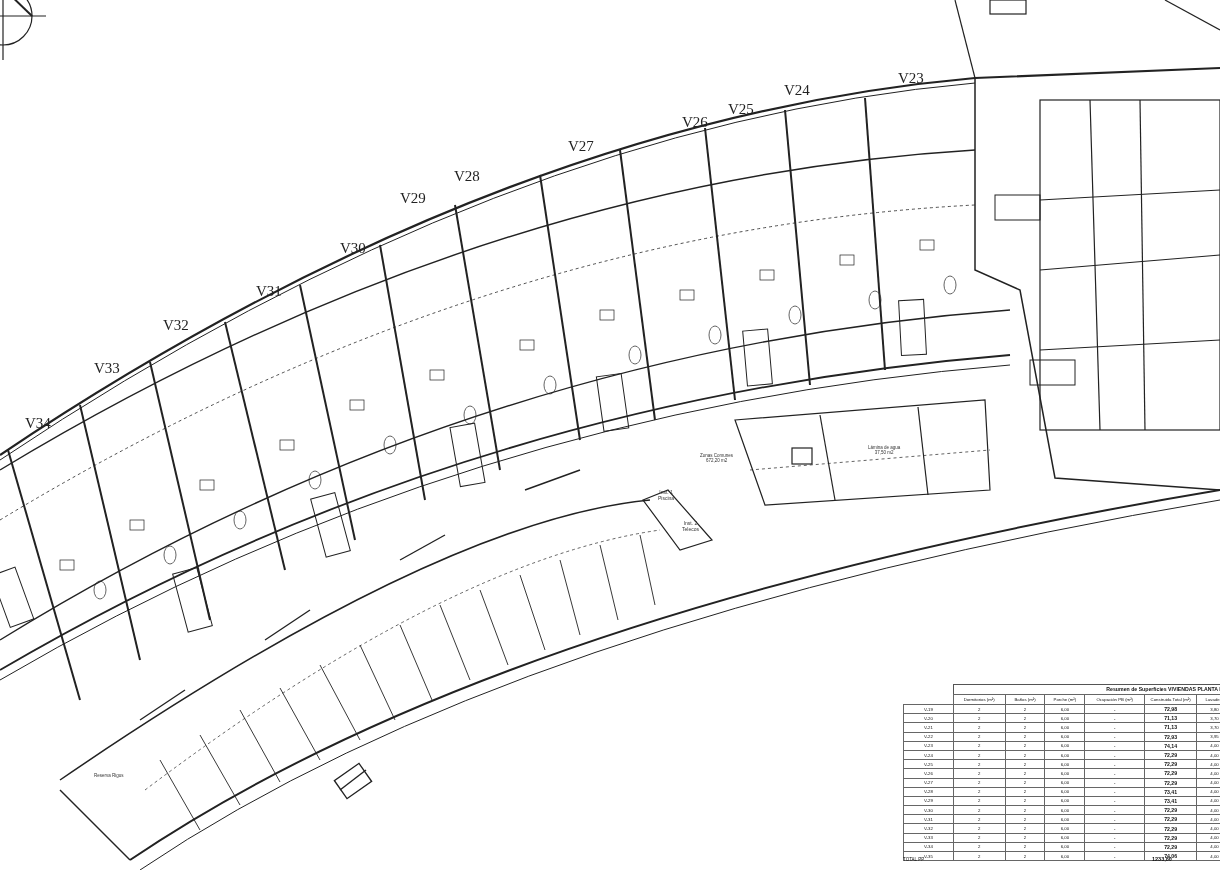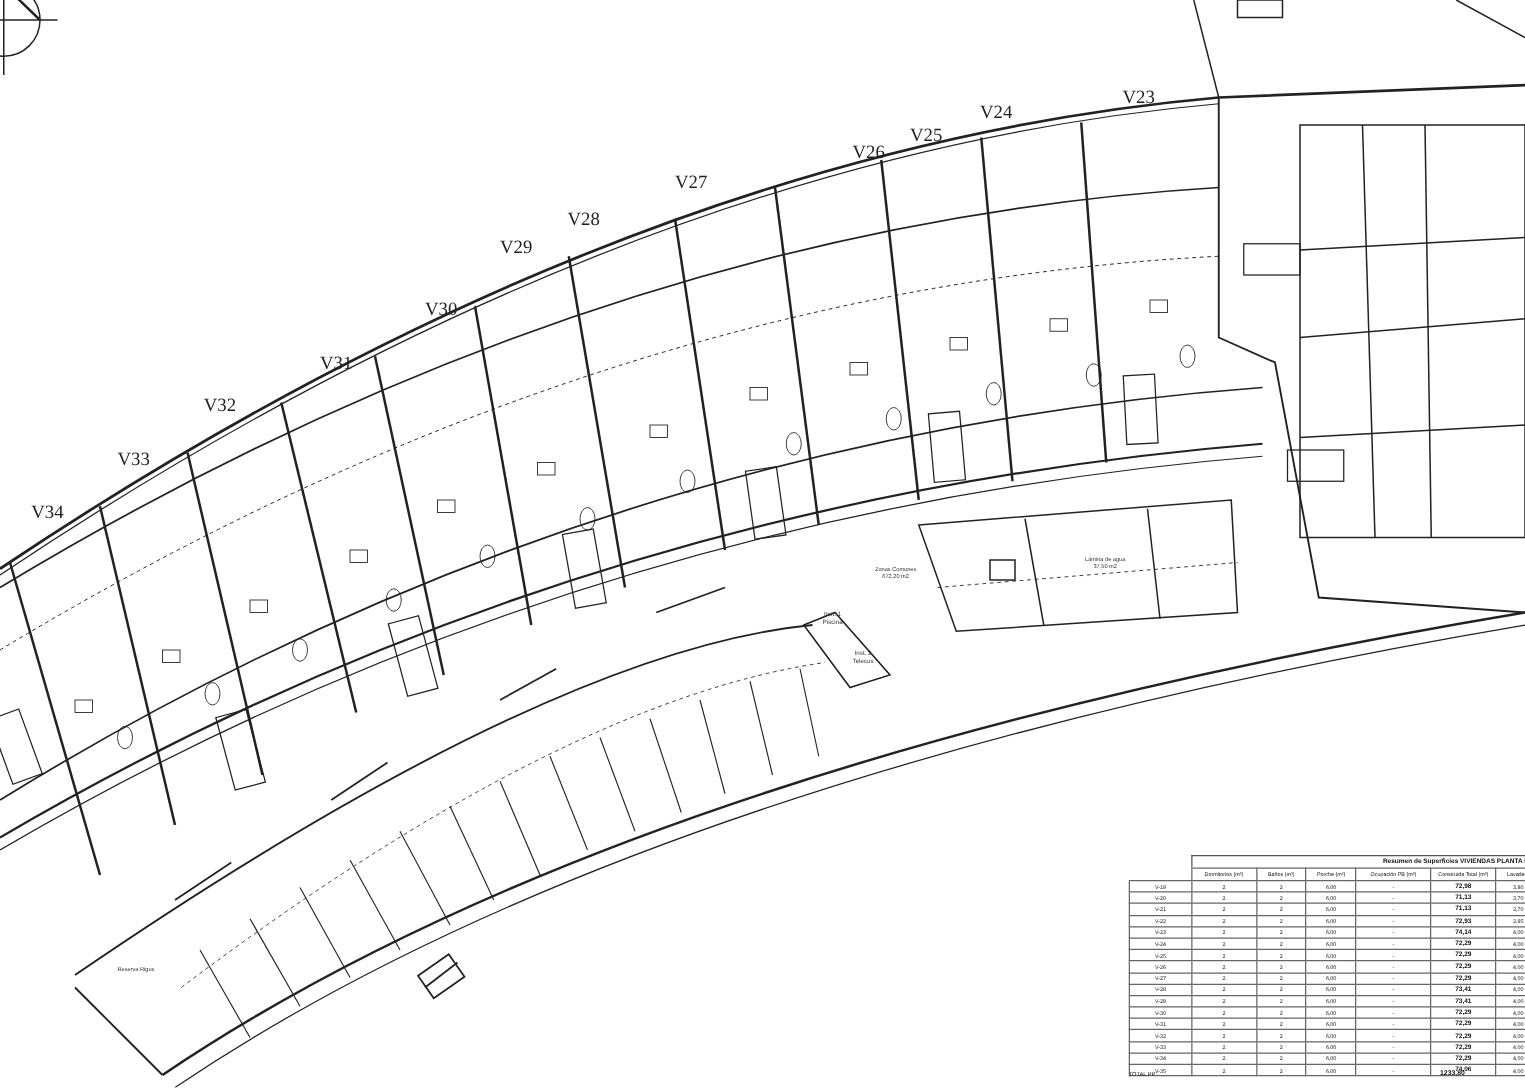--- a/index.html
+++ b/index.html
@@ -151,28 +151,28 @@
       <ellipse cx="875" cy="300" rx="6" ry="9"></ellipse>
         <ellipse cx="950" cy="285" rx="6" ry="9"></ellipse>
     </g>
   </g>
 </svg>
 
 <div class="unit-label" style="left:898px;top:70px">V23</div>
 <div class="unit-label" style="left:784px;top:82px">V24</div>
 <div class="unit-label" style="left:728px;top:101px">V25</div>
 <div class="unit-label" style="left:682px;top:114px">V26</div>
-<div class="unit-label" style="left:540px;top:138px">V27</div>
+<div class="unit-label" style="left:568px;top:138px">V27</div>
 <div class="unit-label" style="left:454px;top:168px">V28</div>
 <div class="unit-label" style="left:400px;top:190px">V29</div>
 <div class="unit-label" style="left:340px;top:240px">V30</div>
 <div class="unit-label" style="left:256px;top:283px">V31</div>
 <div class="unit-label" style="left:163px;top:317px">V32</div>
 <div class="unit-label" style="left:94px;top:360px">V33</div>
-<div class="unit-label" style="left:25px;top:402px">V34</div>
+<div class="unit-label" style="left:25px;top:415px">V34</div>
 
 <div class="small-label" style="left:700px;top:454px">
   <div>Zonas Comunes</div>
   <div>672,20 m2</div>
 </div>
 <div class="small-label" style="left:868px;top:446px">
   <div>Lámina de agua</div>
   <div>37,50 m2</div>
 </div>
 <div class="small-label" style="left:658px;top:490px;font-size:5px">

